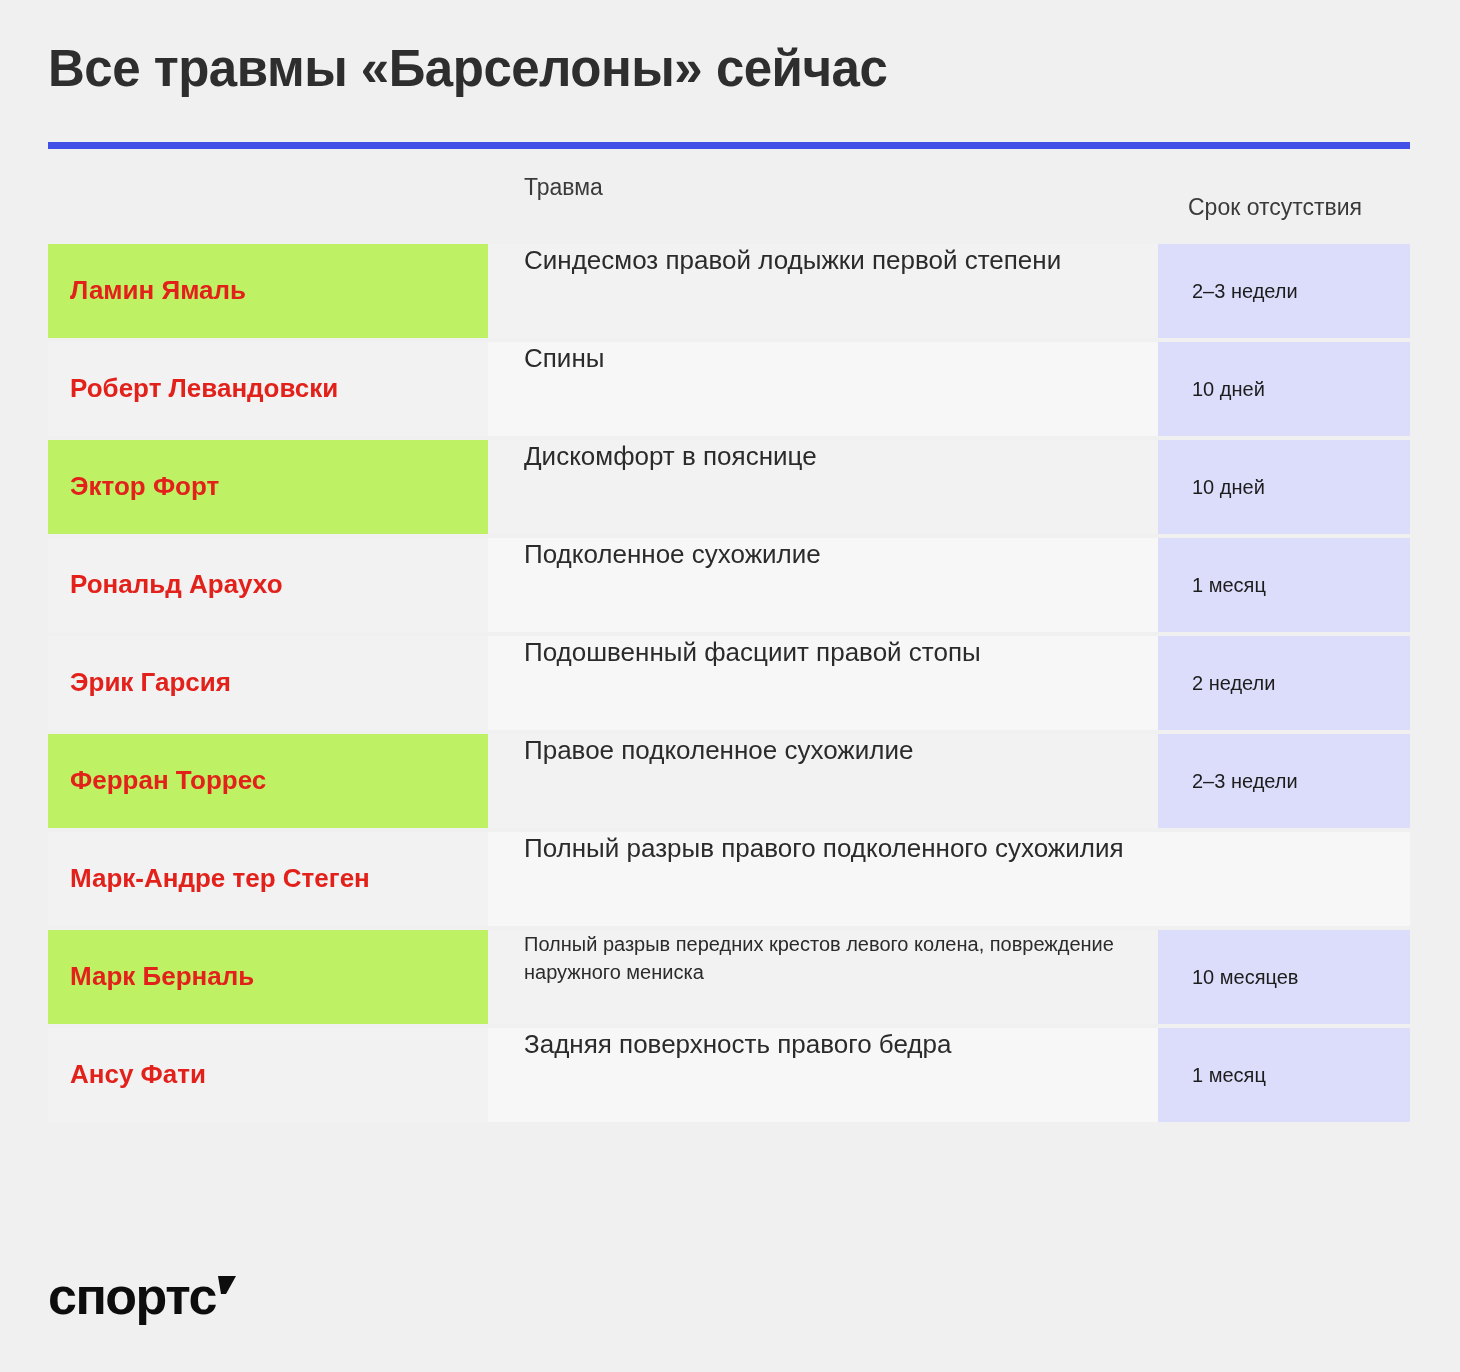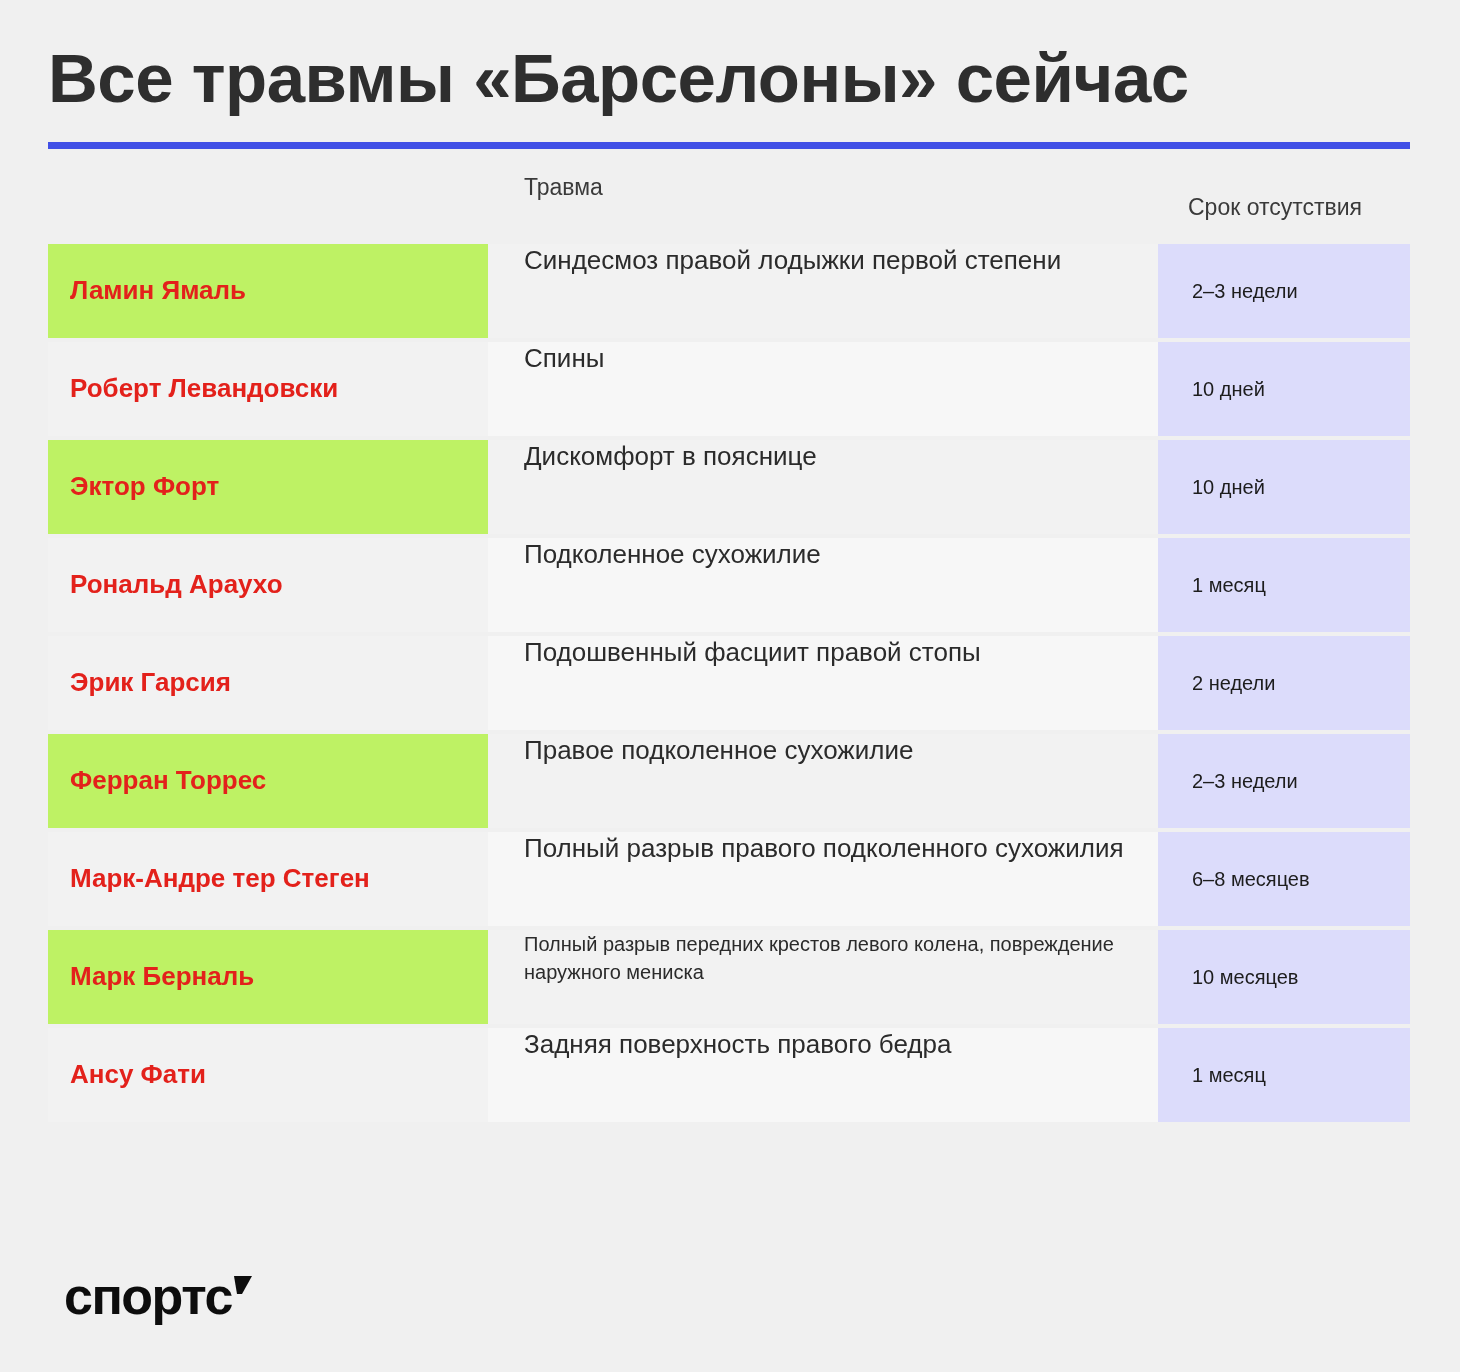--- a/index.html
+++ b/index.html
@@ -20,21 +20,21 @@
     background: #f0f0f0;
     overflow: hidden;
   }
 
   
   .title {
     position: absolute;
     left: 48px;
     top: 40px;
     width: 1364px;
-    font-size: 69px;
+    font-size: 51px;
     font-weight: 700;
     letter-spacing: -0.5px;
     color: #2e2e2e;
     line-height: 1.12;
     white-space: nowrap;
   }
 
   .accent-rule {
     position: absolute;
     left: 48px;
@@ -132,21 +132,21 @@
     font-size: 20px;
     font-weight: 400;
     color: #1d1d1d;
     line-height: 1.2;
     white-space: nowrap;
   }
 
   
   .logo {
     position: absolute;
-    left: 64px;
+    left: 48px;
     bottom: 42px;
     display: flex;
     align-items: flex-start;
     height: 60px;
   }
   .logo-word {
     font-size: 52px;
     font-weight: 700;
     letter-spacing: -1.5px;
     color: #0d0d0d;
@@ -247,23 +247,20 @@
           <div class="c-dur">
             <span class="dur-text">2–3 недели</span>
           </div>
         </div>
         <div class="row body-row light">
           <div class="c-name">
             <span class="name-text">Марк-Андре тер Стеген</span>
           </div>
           <div class="c-injury">
             <span class="injury-text">Полный разрыв правого подколенного сухожилия</span>
-          </div>
-          <div class="c-dur">
-            <span class="dur-text">6–8 месяцев</span>
           </div>
         </div>
         <div class="row body-row dark">
           <div class="c-name">
             <span class="name-text">Марк Берналь</span>
           </div>
           <div class="c-injury">
             <span class="injury-text small">Полный разрыв передних крестов левого колена, повреждение наружного мениска</span>
           </div>
           <div class="c-dur">

